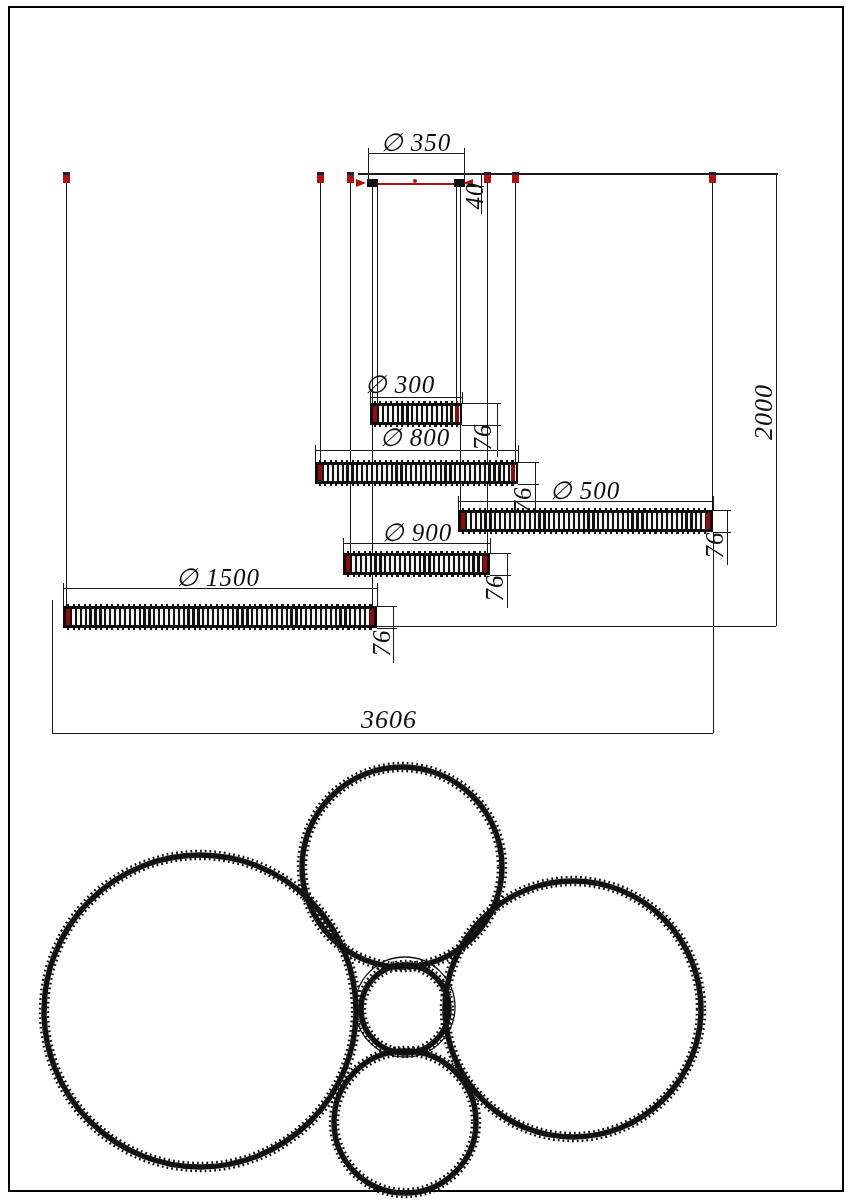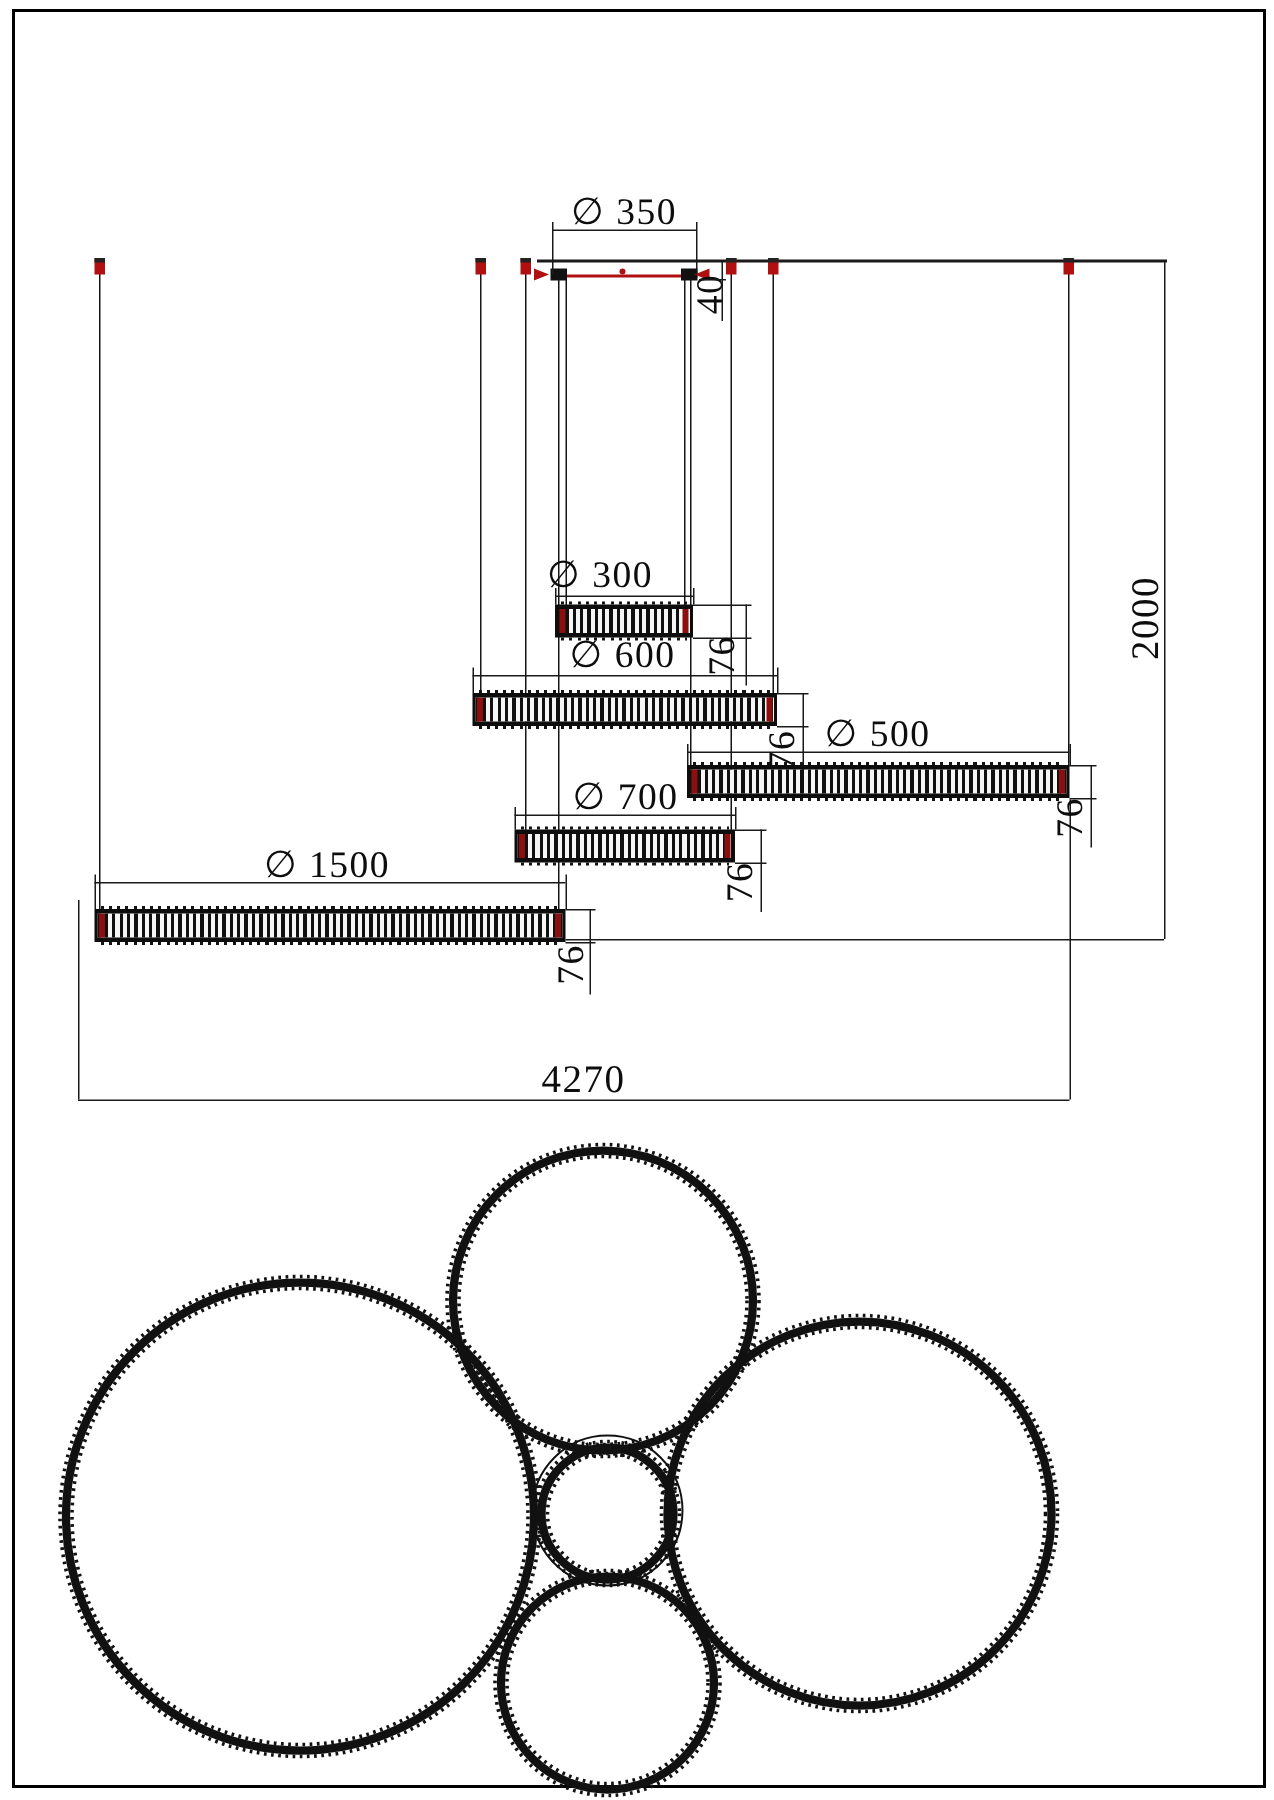--- a/index.html
+++ b/index.html
@@ -54,33 +54,33 @@
   #drop-label       { left:764px; top:412px; }
   #width-label      { left:389px; top:720px; }
   #plan-svg { position:absolute; left:0; top:0; }
 </style>
 </head>
 <body>
 
 <div id="page">
   <div id="page-border"></div>
 
-  <div id="stage" style="position:absolute;inset:0;">
+  <div id="stage" style="position:absolute;inset:0;font-style:italic;">
 
     <div id="canopy-line"></div>
     <div id="canopy-nut-left" class="canopy-nut"></div>
     <div id="canopy-nut-right" class="canopy-nut"></div>
     <div id="canopy-arrow-left" class="canopy-arrow"></div>
     <div id="canopy-arrow-right" class="canopy-arrow"></div>
     <div id="canopy-center-dot"></div>
 
     <div id="canopy-dia-label" class="dim-text">∅ 350</div>
     <div id="canopy-h-label" class="dim-text rot">40</div>
     <div id="drop-label" class="dim-text rot big">2000</div>
-    <div id="width-label" class="dim-text big">4270</div>
+    <div id="width-label" class="dim-text big">3606</div>
   <div class="wire" style="left: 66px; top: 181px; height: 426px;"></div>
       <div class="wire" style="left: 320px; top: 181px; height: 282px;"></div>
       <div class="wire" style="left: 350px; top: 181px; height: 373px;"></div>
       <div class="wire" style="left: 372px; top: 186px; height: 421px;"></div>
       <div class="wire" style="left: 377px; top: 186px; height: 218px;"></div>
       <div class="wire" style="left: 456px; top: 186px; height: 218px;"></div>
       <div class="wire" style="left: 460px; top: 186px; height: 325px;"></div>
       <div class="wire" style="left: 487px; top: 181px; height: 373px;"></div>
       <div class="wire" style="left: 515px; top: 181px; height: 282px;"></div>
       <div class="wire" style="left: 712px; top: 181px; height: 330px;"></div>
@@ -109,21 +109,21 @@
       <div class="ln" style="left: 462px; top: 424.5px; width: 39px; height: 1px;"></div>
       <div class="ln" style="left: 496.5px; top: 403px; width: 1px; height: 54px;"></div>
       <div class="dim-text rot" style="left: 482px; top: 437px;">76</div>
       <div class="ring-bar" style="left: 370px; top: 403px; width: 92px; height: 22px;">
         <div class="dotrow t"></div>
         <div class="dotrow b"></div>
       </div>
       <div class="ln" style="left: 314.5px; top: 445px; width: 1px; height: 17px;"></div>
       <div class="ln" style="left: 517.5px; top: 445px; width: 1px; height: 17px;"></div>
       <div class="ln" style="left: 315px; top: 449.5px; width: 203px; height: 1px;"></div>
-      <div class="dim-text" style="left: 415px; top: 437px;">∅ 600</div>
+      <div class="dim-text" style="left: 415px; top: 437px;">∅ 800</div>
       <div class="ln" style="left: 518px; top: 461.5px; width: 21px; height: 1px;"></div>
       <div class="ln" style="left: 518px; top: 483.5px; width: 21px; height: 1px;"></div>
       <div class="ln" style="left: 534.5px; top: 462px; width: 1px; height: 58px;"></div>
       <div class="dim-text rot" style="left: 522px; top: 500px;">76</div>
       <div class="ring-bar" style="left: 315px; top: 462px; width: 203px; height: 22px;">
         <div class="dotrow t"></div>
         <div class="dotrow b"></div>
       </div>
       <div class="ln" style="left: 457.5px; top: 496px; width: 1px; height: 14px;"></div>
       <div class="ln" style="left: 712.5px; top: 496px; width: 1px; height: 14px;"></div>
@@ -133,21 +133,21 @@
       <div class="ln" style="left: 713px; top: 531.5px; width: 18px; height: 1px;"></div>
       <div class="ln" style="left: 726.5px; top: 510px; width: 1px; height: 55px;"></div>
       <div class="dim-text rot" style="left: 714px; top: 545px;">76</div>
       <div class="ring-bar" style="left: 458px; top: 510px; width: 255px; height: 22px;">
         <div class="dotrow t"></div>
         <div class="dotrow b"></div>
       </div>
       <div class="ln" style="left: 342.5px; top: 538px; width: 1px; height: 15px;"></div>
       <div class="ln" style="left: 489.5px; top: 538px; width: 1px; height: 15px;"></div>
       <div class="ln" style="left: 343px; top: 542.5px; width: 147px; height: 1px;"></div>
-      <div class="dim-text" style="left: 417px; top: 532px;">∅ 700</div>
+      <div class="dim-text" style="left: 417px; top: 532px;">∅ 900</div>
       <div class="ln" style="left: 490px; top: 552.5px; width: 21px; height: 1px;"></div>
       <div class="ln" style="left: 490px; top: 574.5px; width: 21px; height: 1px;"></div>
       <div class="ln" style="left: 506.5px; top: 553px; width: 1px; height: 55px;"></div>
       <div class="dim-text rot" style="left: 494px; top: 588px;">76</div>
       <div class="ring-bar" style="left: 343px; top: 553px; width: 147px; height: 22px;">
         <div class="dotrow t"></div>
         <div class="dotrow b"></div>
       </div>
       <div class="ln" style="left: 62.5px; top: 583px; width: 1px; height: 23px;"></div>
       <div class="ln" style="left: 376.5px; top: 583px; width: 1px; height: 23px;"></div>

